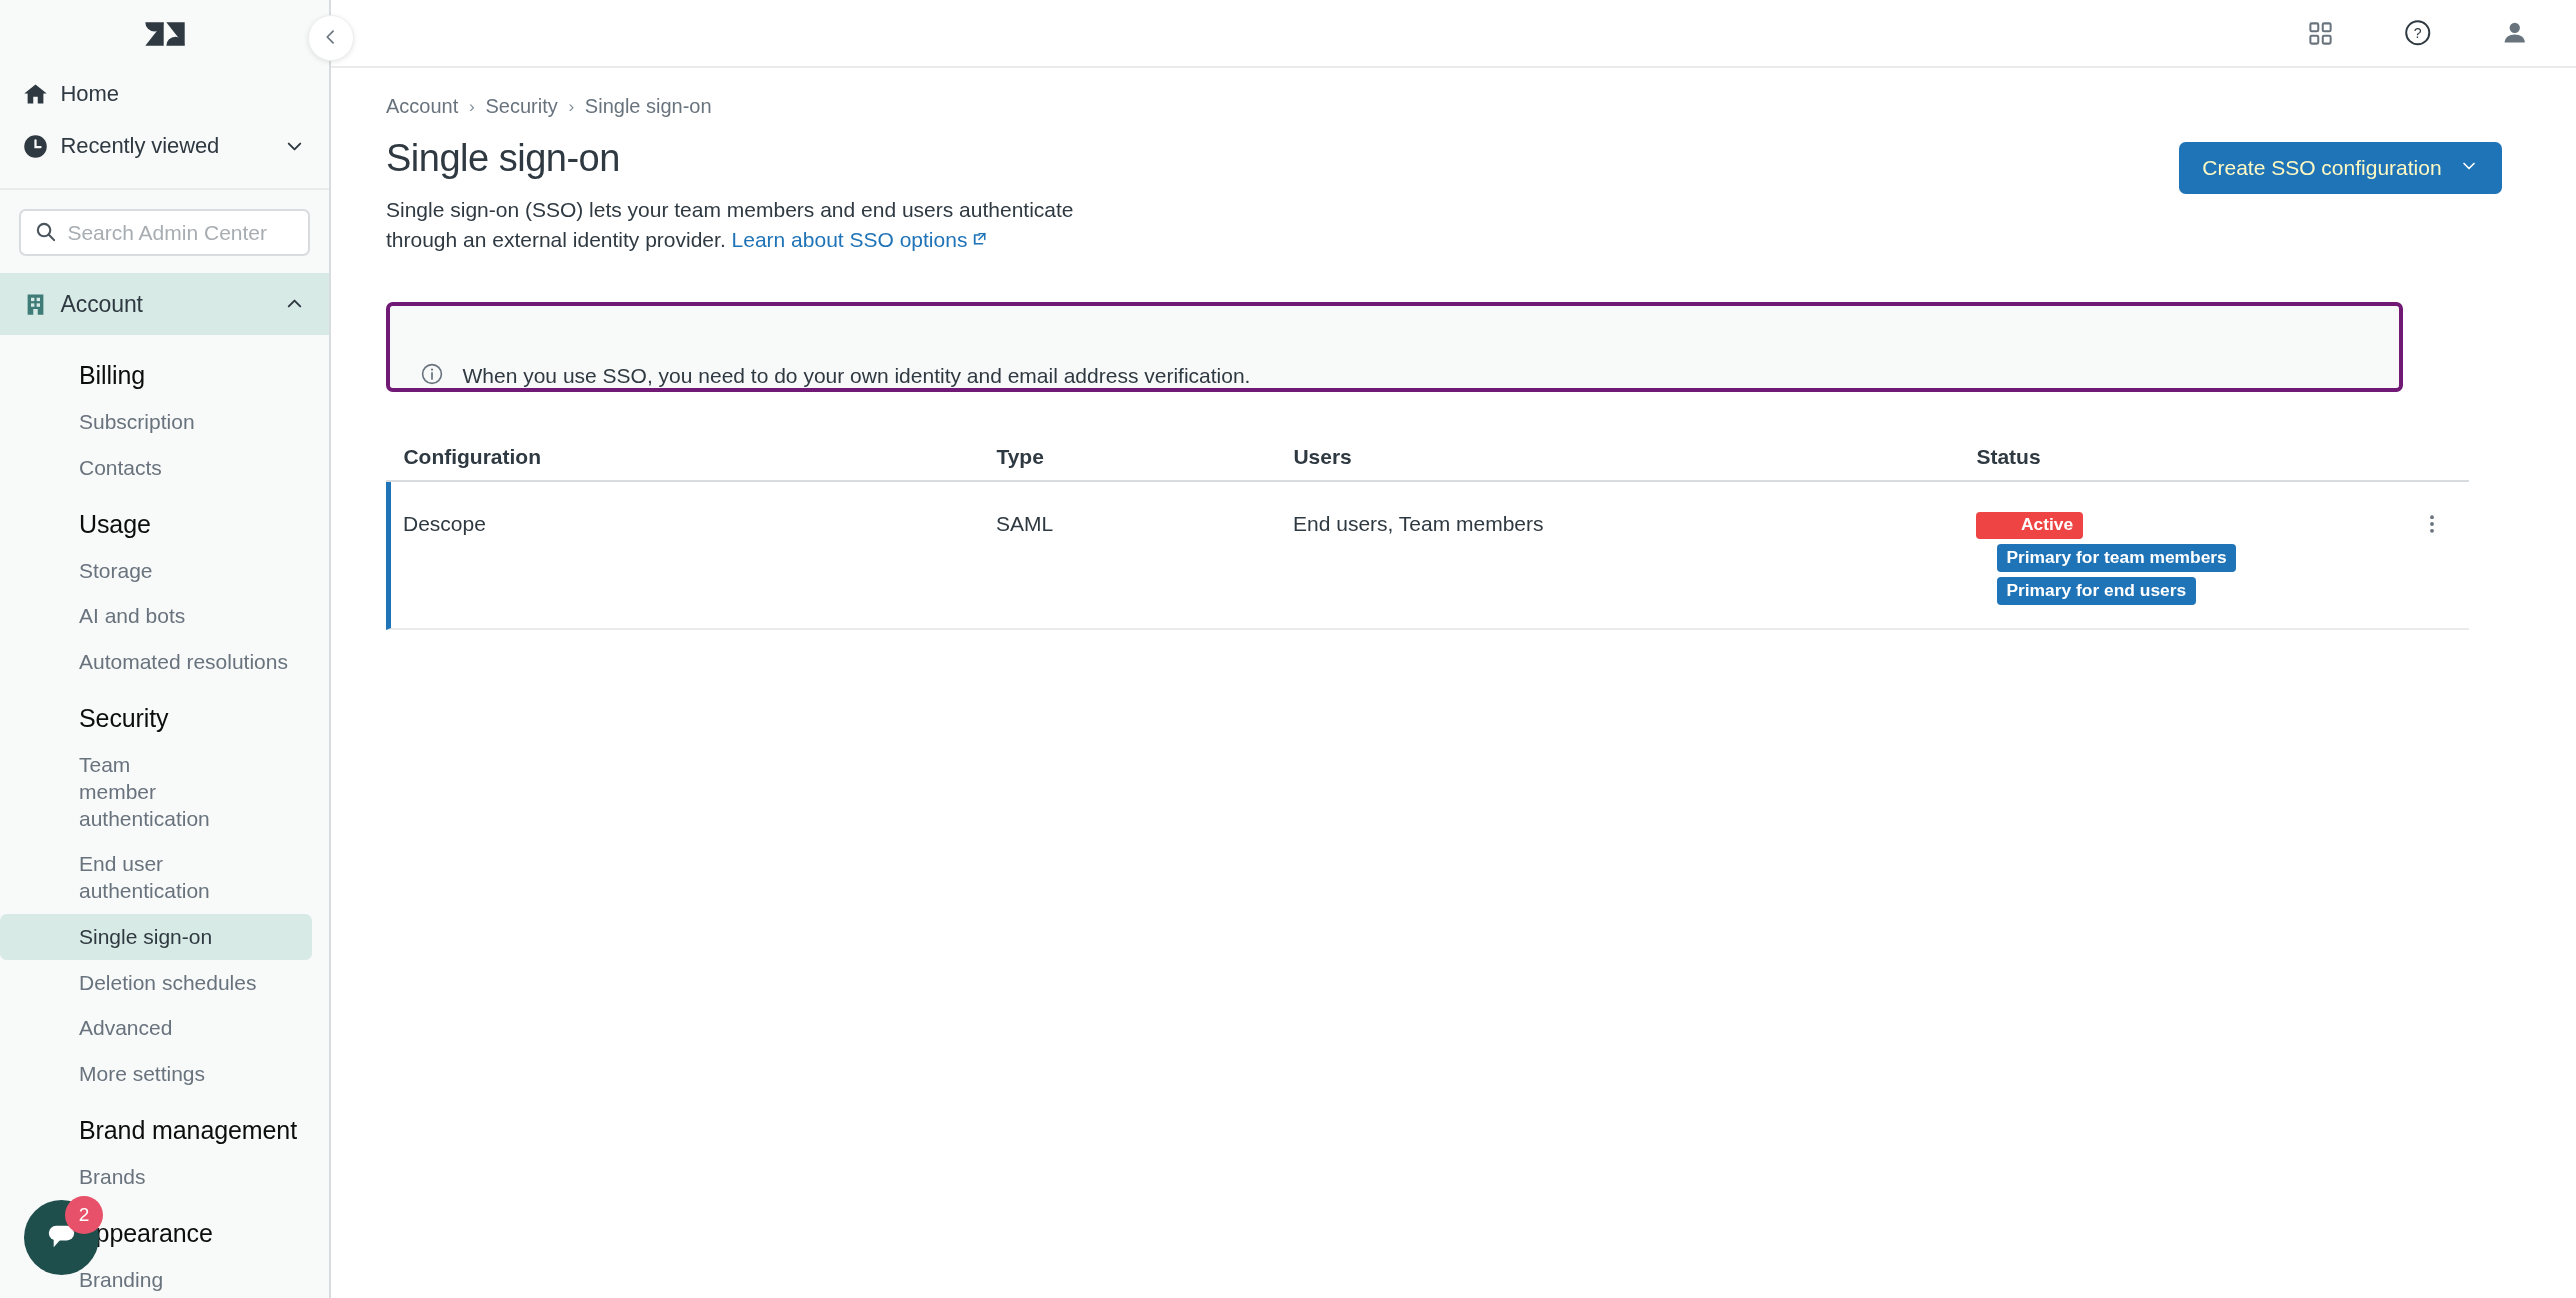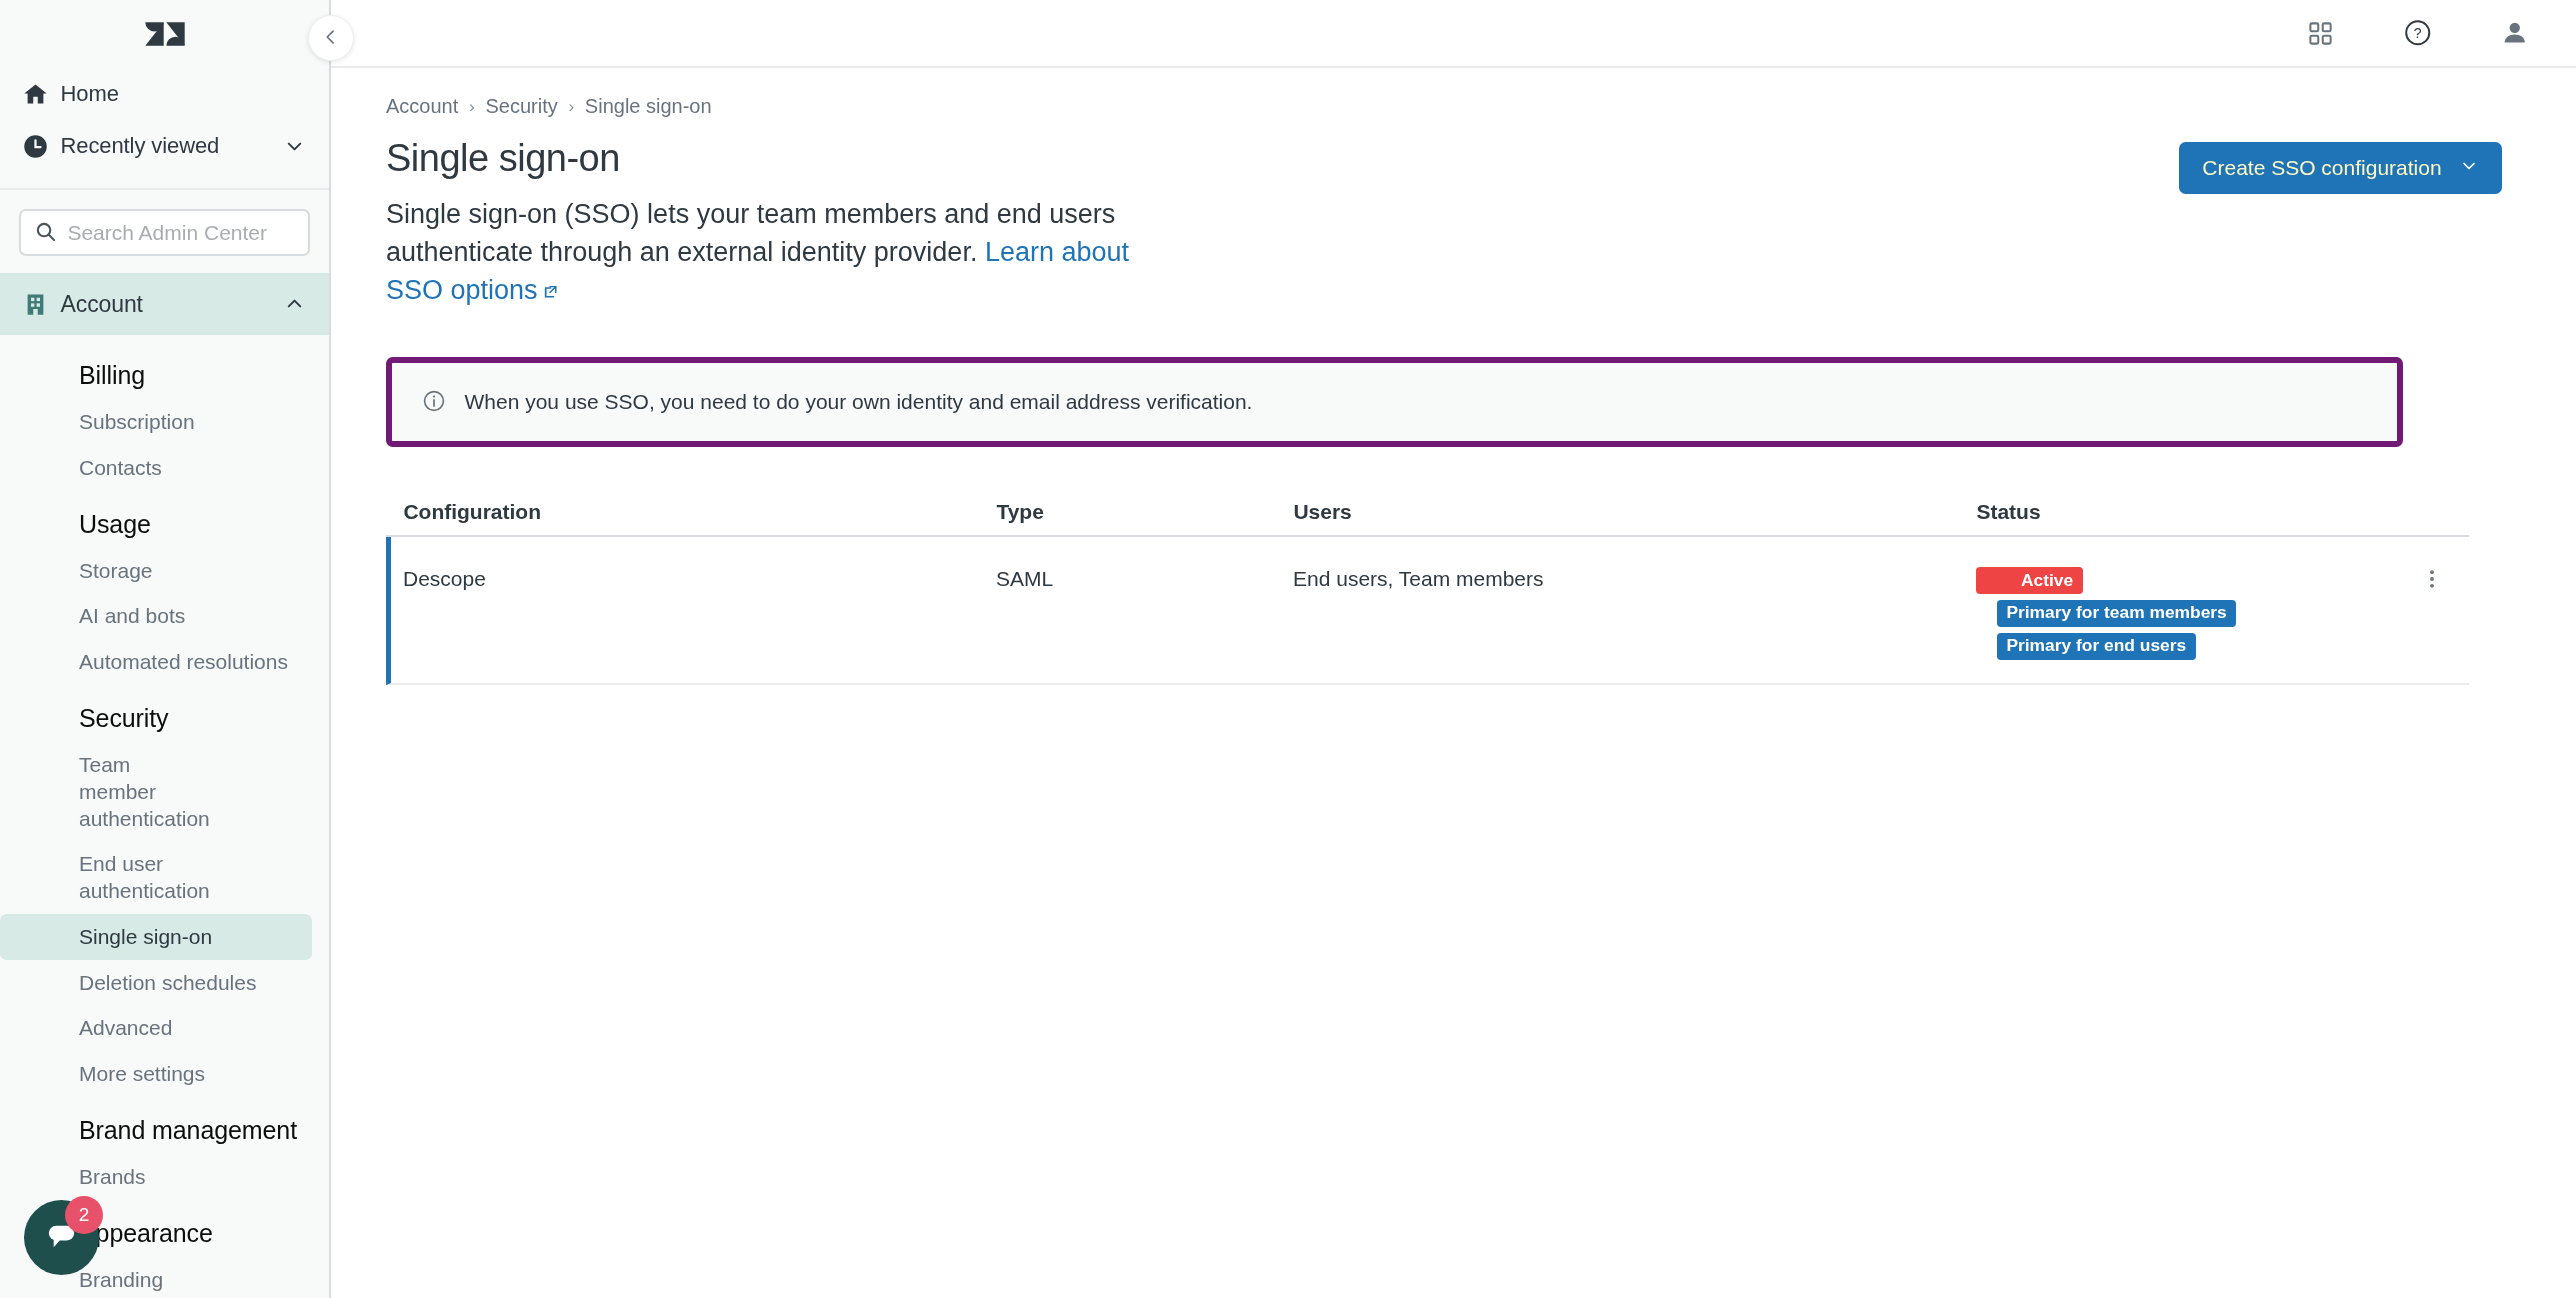--- a/index.html
+++ b/index.html
@@ -91,37 +91,37 @@
     cursor: pointer; z-index: 20;
   }
 
   .content { padding: 27px 0 0 55px; }
   .breadcrumb { display: flex; align-items: center; gap: 10.7px; font-size: 20px; color: #68737d; }
   .breadcrumb .crumb { cursor: pointer; }
   .breadcrumb .sep { color: #87929d; font-size: 17.4px; }
 
   .page-head { display: flex; justify-content: space-between; align-items: flex-start; padding-right: 74px; }
   .page-title { font-size: 38px; color: #2f3941; font-weight: 400; margin: 19px 0 14.8px 0; letter-spacing: -0.5px; }
-  .page-desc { font-size: 27px; color: #2f3941; line-height: 1.42; max-width: 758px; }
+  .page-desc { font-size: 21px; color: #2f3941; line-height: 1.42; max-width: 758px; }
   .page-desc a { color: #1f73b7; text-decoration: none; }
   .ext-ic { display: inline-block; vertical-align: -0.7px; margin-left: 4px; }
 
   .btn-primary {
     background: #1f73b7; color: #fef9c3;
     border: none; border-radius: 6.7px;
     height: 52px; padding: 0 23px;
     font-family: "Liberation Sans", sans-serif;
     font-size: 21px; display: flex; align-items: center; gap: 17.4px;
     cursor: pointer; margin-top: 24px; white-space: nowrap;
   }
 
   .info-card {
     margin: 47px 173px 0 0;
-    background: #f8f9f9; border: 6px solid #701a75; border-radius: 6.7px;
-    height: 90px; display: flex; align-items: center; padding: 0 29.5px;
+    background: #f8f9f9; border: 4px solid #701a75; border-radius: 6.7px;
+    height: 90px; display: flex; align-items: flex-end; padding: 0 29.5px;
   }
   .info-card .txt { font-size: 21px; color: #2f3941; margin-left: 19px; }
 
   
   .tbl { margin: 42px 107px 0 0; }
   .tbl-head {
     display: flex; align-items: center;
     height: 48px; padding-left: 17.4px;
     border-bottom: 2px solid #d8dcde;
   }

